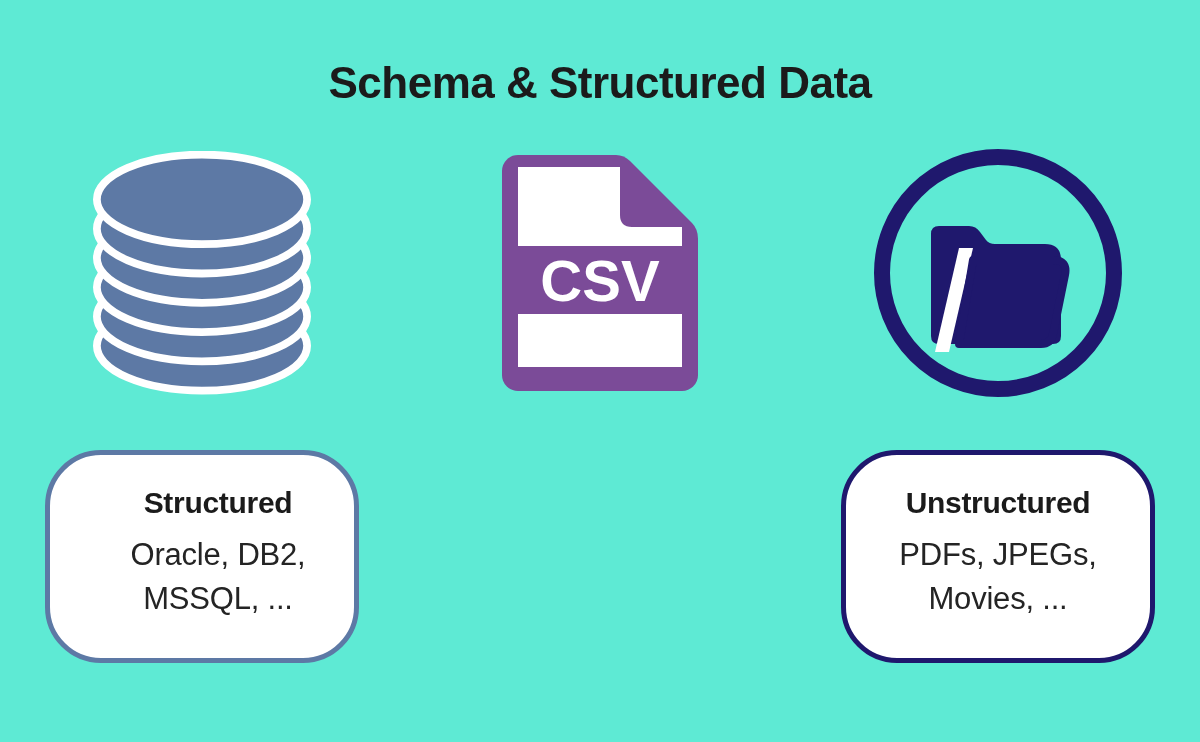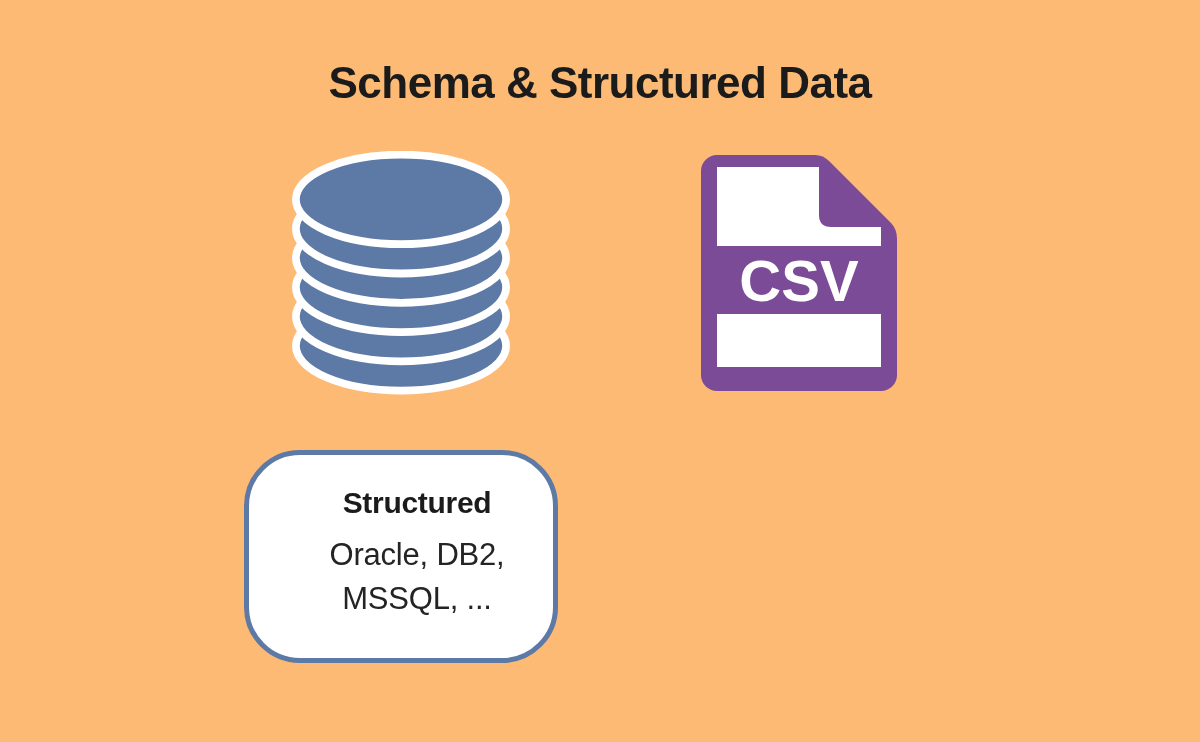--- a/index.html
+++ b/index.html
@@ -1,21 +1,21 @@
 <!DOCTYPE html>
 <html><head>
 <meta charset="utf-8">
 <style>
   html, body { margin: 0; padding: 0; }
   body { font-family: "Liberation Sans", sans-serif; background: #ffffff; }
   .page {
     position: relative;
     width: 1200px;
     height: 742px;
-    background: #fdba74;
+    background: #5eead4;
     overflow: hidden;
   }
   .diagram-title {
     margin: 60px 0 0;
     text-align: center;
     font-size: 44px;
     font-weight: bold;
     letter-spacing: -0.5px;
     color: #1b1b1b;
     line-height: 1.05;
@@ -97,15 +97,30 @@
       <div class="icon-wrap">
         <svg width="196" height="236" viewBox="0 0 196 236" style="color: rgb(123, 75, 152);">
           <path fill="currentColor" d="M16 0 H114 Q122 0 128 6 L190 68 Q196 74 196 84 V220 A16 16 0 0 1 180 236 H16 A16 16 0 0 1 0 220 V16 A16 16 0 0 1 16 0 Z"></path>
           <path fill="#ffffff" d="M16 12 H118 V60 Q118 72 130 72 H180 V91 H16 Z"></path>
           <rect fill="#ffffff" x="16" y="159" width="164" height="53"></rect>
           <text x="98" y="146" text-anchor="middle" font-size="58" font-weight="bold" font-family="Liberation Sans, sans-serif" fill="#ffffff">CSV</text>
         </svg>
       </div>
     </div>
 
+    <div class="column">
+      <div class="icon-wrap">
+        <svg width="250" height="250" viewBox="0 0 250 250" style="color: rgb(31, 24, 109);">
+          <circle cx="125" cy="125" r="116" fill="none" stroke="currentColor" stroke-width="16"></circle>
+          <path fill="currentColor" d="M66 196 Q58 196 58 188 L58 86 Q58 78 66 78 L96 78 Q103 78 107 84 L113 92 Q116 96 122 96 L172 96 Q188 96 188 112 L188 188 Q188 196 180 196 Z"></path>
+          <path fill="#ffffff" d="M86 100 L100 100 L76 204 L62 204 Z"></path>
+          <path fill="currentColor" stroke="currentColor" stroke-width="8" stroke-linejoin="round" d="M100 112 L180 112 Q195 112 192 127 L180 186 Q178 196 168 196 L86 196 Z"></path>
+        </svg>
+      </div>
+      <div class="card" style="border-color: rgb(31, 24, 109);">
+        <h2 class="card-heading">Unstructured</h2>
+        <p class="card-body">PDFs, JPEGs,
+Movies, ...</p>
+      </div>
+    </div>
 
   </div>
 </div>
 
 </body></html>

